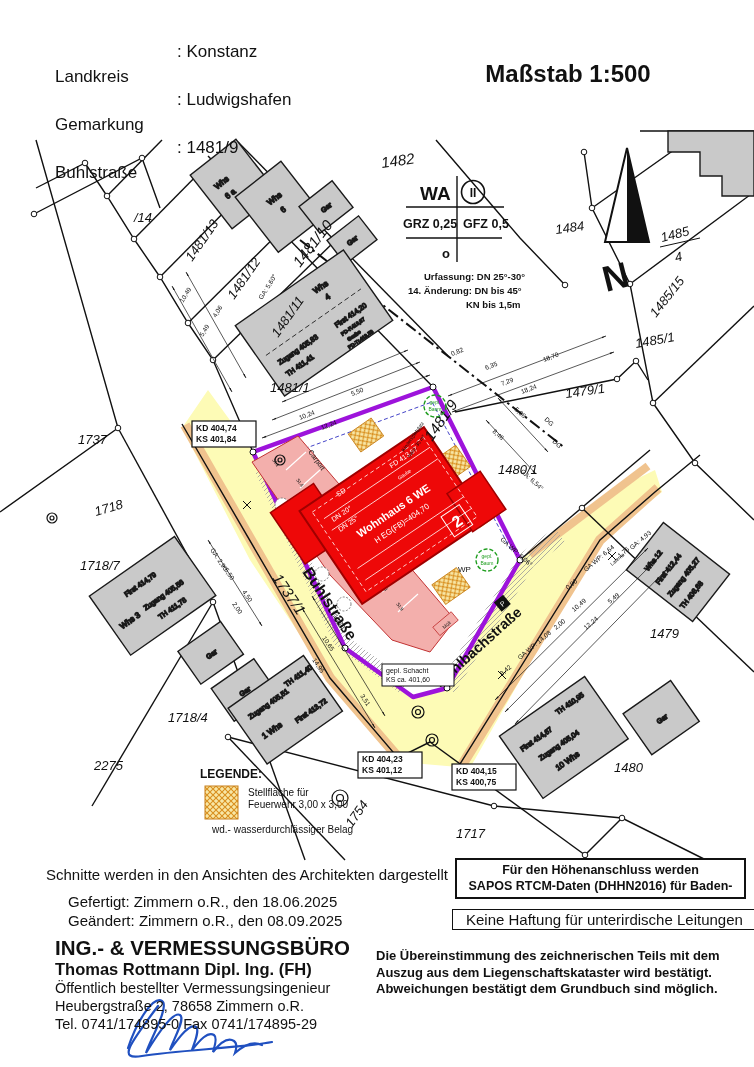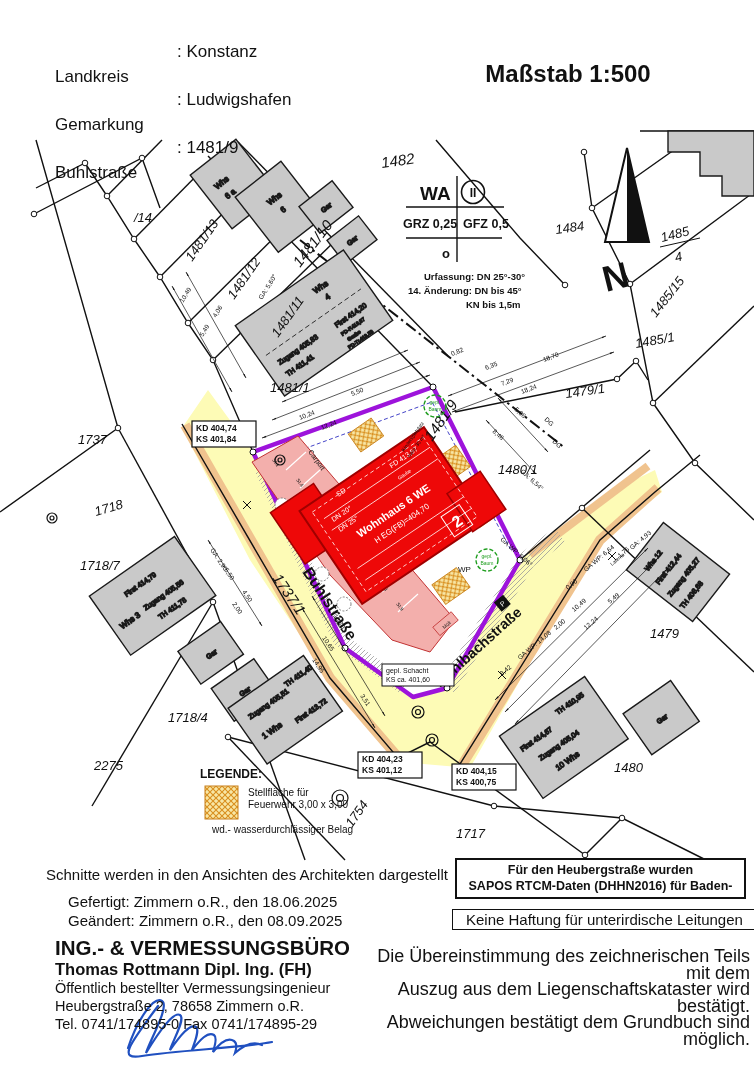--- a/index.html
+++ b/index.html
@@ -22,21 +22,21 @@
   .f-gef{left:68px;top:893px;font-size:15px;}
   .f-gea{left:68px;top:912px;font-size:15px;}
   .f-buero{left:55px;top:936px;font-size:20.5px;font-weight:bold;}
   .f-name{left:55px;top:960px;font-size:16.5px;font-weight:bold;}
   .f-beruf{left:55px;top:980px;font-size:14.5px;}
   .f-adresse{left:55px;top:998px;font-size:14.5px;}
   .f-tel{left:55px;top:1016px;font-size:14.5px;}
   .n-box1{left:455px;top:858px;width:283px;border:2px solid #111;text-align:center;
           font-size:12.5px;font-weight:bold;line-height:15.5px;padding:3px 2px;background:#fff;}
   .n-box2{left:452px;top:909px;border:1.5px solid #111;font-size:15px;padding:1px 13px;background:#fff;white-space:nowrap;}
-  .n-par{left:376px;top:948px;width:374px;text-align:right;font-size:18px;line-height:16.5px;}
+  .n-par{left:376px;top:948px;width:374px;text-align:left;font-size:13px;line-height:16.5px;font-weight:bold;}
   svg.map{position:absolute;left:0;top:0;z-index:1;}
   svg text{font-family:"Liberation Sans",sans-serif;fill:#111;}
   .plabel{font-style:italic;font-size:13px;}
   .plabel-lg{font-style:italic;font-size:15px;}
   .dim{font-size:6.5px;}
   .bld{font-size:7px;}
   .bld8{font-size:8px;}
   .tiny{font-size:5px;}
   .street{font-size:16px;font-weight:bold;}
   .kdtxt{font-size:8.5px;font-weight:bold;}
@@ -485,21 +485,21 @@
   <div class="abs ft f-schnitte">Schnitte werden in den Ansichten des Architekten dargestellt</div>
   <div class="abs ft f-gef">Gefertigt: Zimmern o.R., den 18.06.2025</div>
   <div class="abs ft f-gea">Geändert: Zimmern o.R., den 08.09.2025</div>
   <div class="abs ft f-buero">ING.- &amp; VERMESSUNGSBÜRO</div>
   <div class="abs ft f-name">Thomas Rottmann Dipl. Ing. (FH)</div>
   <div class="abs ft f-beruf">Öffentlich bestellter Vermessungsingenieur</div>
   <div class="abs ft f-adresse">Heubergstraße 2, 78658 Zimmern o.R.</div>
   <div class="abs ft f-tel">Tel. 0741/174895-0 Fax 0741/174895-29</div>
 
   <div class="abs ft n-box1">
-    <div>Für den Heubergstraße wurden</div>
+    <div>Für den Höhenanschluss werden</div>
     <div>SAPOS RTCM-Daten (DHHN2016) für Baden-</div>
   </div>
   <div class="abs ft n-box2">Keine Haftung für unterirdische Leitungen</div>
   <div class="abs ft n-par">
     <div>Die Übereinstimmung des zeichnerischen Teils mit dem</div>
     <div>Auszug aus dem Liegenschaftskataster wird bestätigt.</div>
     <div>Abweichungen bestätigt dem Grundbuch sind möglich.</div>
   </div>
 
 </div>

